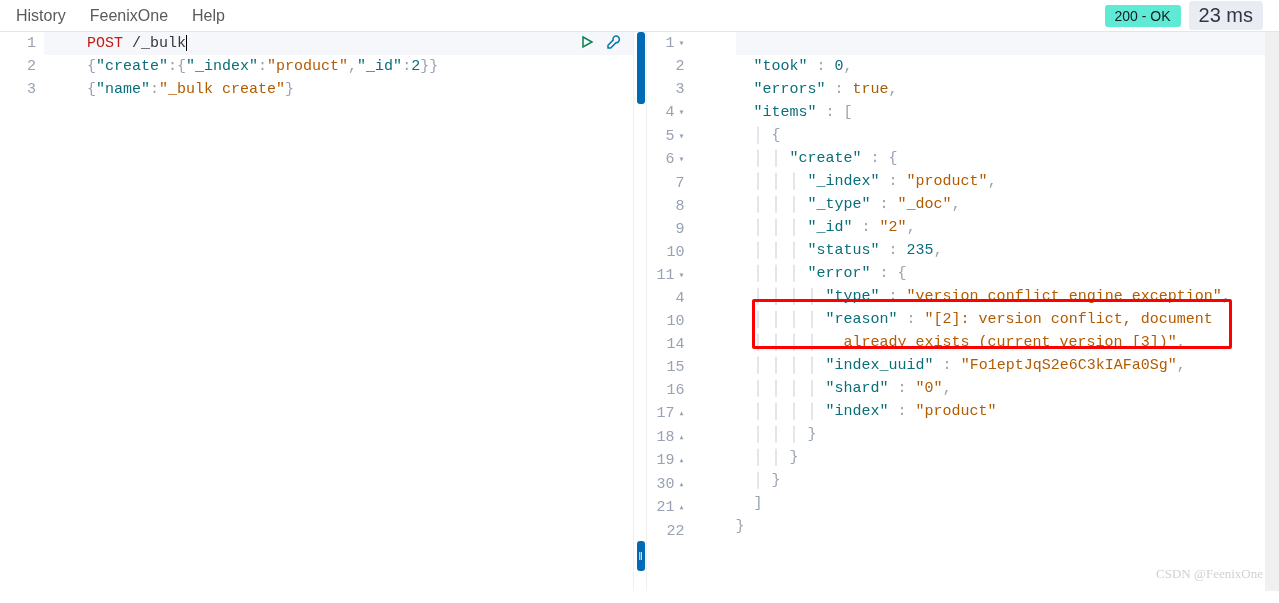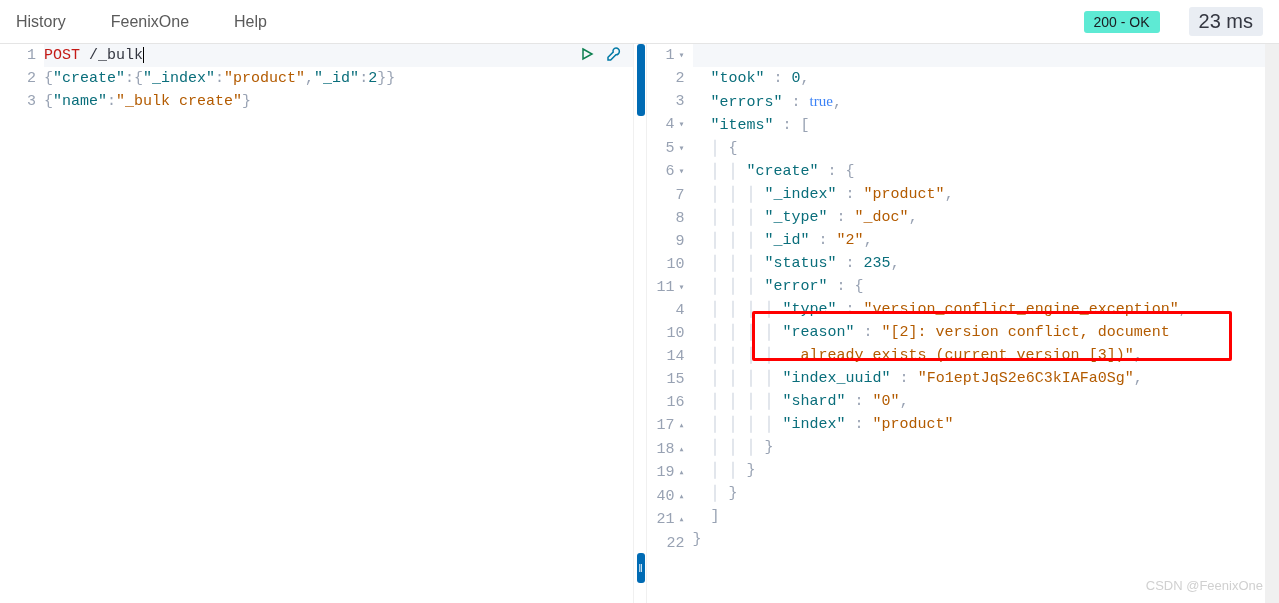--- a/index.html
+++ b/index.html
@@ -9,22 +9,21 @@
     color: #343741;
     width: 1279px;
     height: 603px;
     overflow: hidden;
   }
   .topbar {
     display: flex;
     align-items: center;
     padding: 8px 16px;
     border-bottom: 1px solid #e5e5e5;
-    height: 44px;
-    gap: 21px;
+    height: 32px;
   }
   .topbar .menu-item {
     margin-right: 24px;
     color: #5a5a5a;
     cursor: pointer;
     font-size: 16px;
   }
   .topbar .spacer { flex: 1; }
   .status-badge {
     background: #5eead4;
@@ -64,35 +63,36 @@
     padding: 0 8px 0 10px;
     user-select: none;
     min-width: 44px;
   }
   .gutter .ln { display:block; }
   .code {
     padding-right: 8px;
     white-space: pre;
     position: relative;
     flex: 1;
+    margin-left: 43px;
   }
   .left-pane .line1-bg {
     position:absolute; left:0; right:0; top:0; height:23px; background:#f5f7fa;
   }
   .left-pane .gutter, .left-pane .code { position:relative; z-index:1; }
   .right-pane .code .line-bg {
     position:absolute; left:0; right:0; top:0; height:23px; background:#f5f7fa;
   }
   .token-method { color: #c41a16; }
   .token-text { color: #343741; }
   .token-punct { color: #98a2b3; }
   .token-key { color: #0a6e7b; }
   .token-str { color: #b35b00; }
   .token-num { color: #0a6e7b; }
-  .token-bool { color: #3b82f6; font-family: Liberation Serif, serif; }
+  .token-bool { color: #a16207; }
   .fold { color:#98a2b3; font-size:10px; vertical-align:middle; margin-left:-2px; }
   .action-icons {
     position: absolute; right:12px; top:2px; z-index:2;
     display:flex; gap:10px; color:#0079a5;
   }
   .action-icons svg { width:16px; height:16px; }
   .divider {
     width: 14px;
     background: #fff;
     border-left:1px solid #f0f0f0;
@@ -115,21 +115,21 @@
     background:#f0f0f0;
   }
   .highlight-box {
     position:absolute;
     border:3px solid #ff0000;
     border-radius:2px;
     pointer-events:none;
   }
   .watermark {
     position:absolute; right:16px; bottom:6px;
-    color:#d0d0d0; font-size:13px; font-family:Liberation Sans, sans-serif;margin-top:16px;
+    color:#d0d0d0; font-size:13px; font-family:Liberation Serif, serif;margin-top:16px;
   }
   .guide { color:#ccd3dd; }
   .cursor { display:inline-block; width:1px; height:16px; background:#000; vertical-align:middle; }
 </style>
 </head>
 <body>
 
 <div class="topbar">
   <span class="menu-item">History</span>
   <span class="menu-item">FeenixOne</span>
@@ -188,21 +188,21 @@
         <span class="ln"><span>11</span><span class="fold"> ▾</span></span>
         <span class="ln">4</span>
         <span class="ln">10</span>
         <span class="ln"></span>
         <span class="ln">14</span>
         <span class="ln">15</span>
         <span class="ln">16</span>
         <span class="ln"><span>17</span><span class="fold"> ▴</span></span>
         <span class="ln"><span>18</span><span class="fold"> ▴</span></span>
         <span class="ln"><span>19</span><span class="fold"> ▴</span></span>
-        <span class="ln"><span>40</span><span class="fold"> ▴</span></span>
+        <span class="ln"><span>30</span><span class="fold"> ▴</span></span>
         <span class="ln"><span>21</span><span class="fold"> ▴</span></span>
         <span class="ln">22</span>
       </div>
       <div class="code"><div class="line-bg"></div><span class="token-punct">{</span>
   <span class="token-key">"took"</span><span class="token-punct"> : </span><span class="token-num">0</span><span class="token-punct">,</span>
   <span class="token-key">"errors"</span><span class="token-punct"> : </span><span class="token-bool">true</span><span class="token-punct">,</span>
   <span class="token-key">"items"</span><span class="token-punct"> : [</span>
   <span class="guide">│ </span><span class="token-punct">{</span>
   <span class="guide">│ │ </span><span class="token-key">"create"</span><span class="token-punct"> : {</span>
   <span class="guide">│ │ │ </span><span class="token-key">"_index"</span><span class="token-punct"> : </span><span class="token-str">"product"</span><span class="token-punct">,</span>

